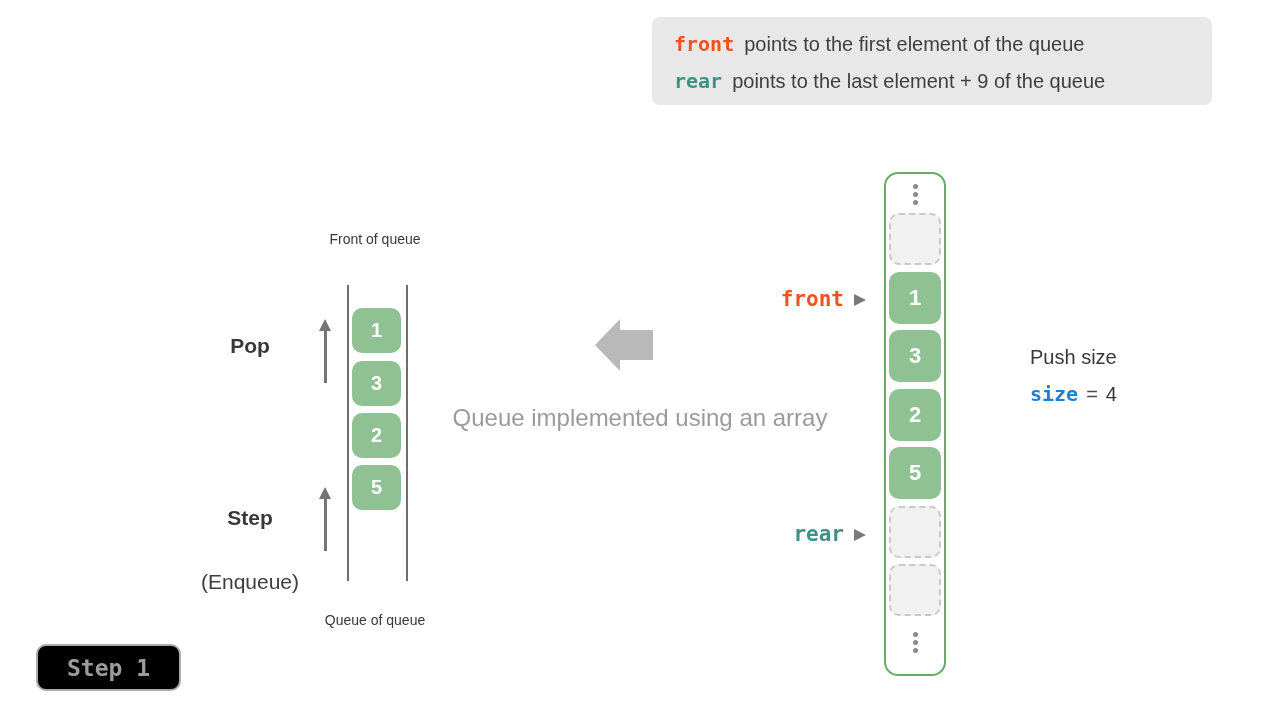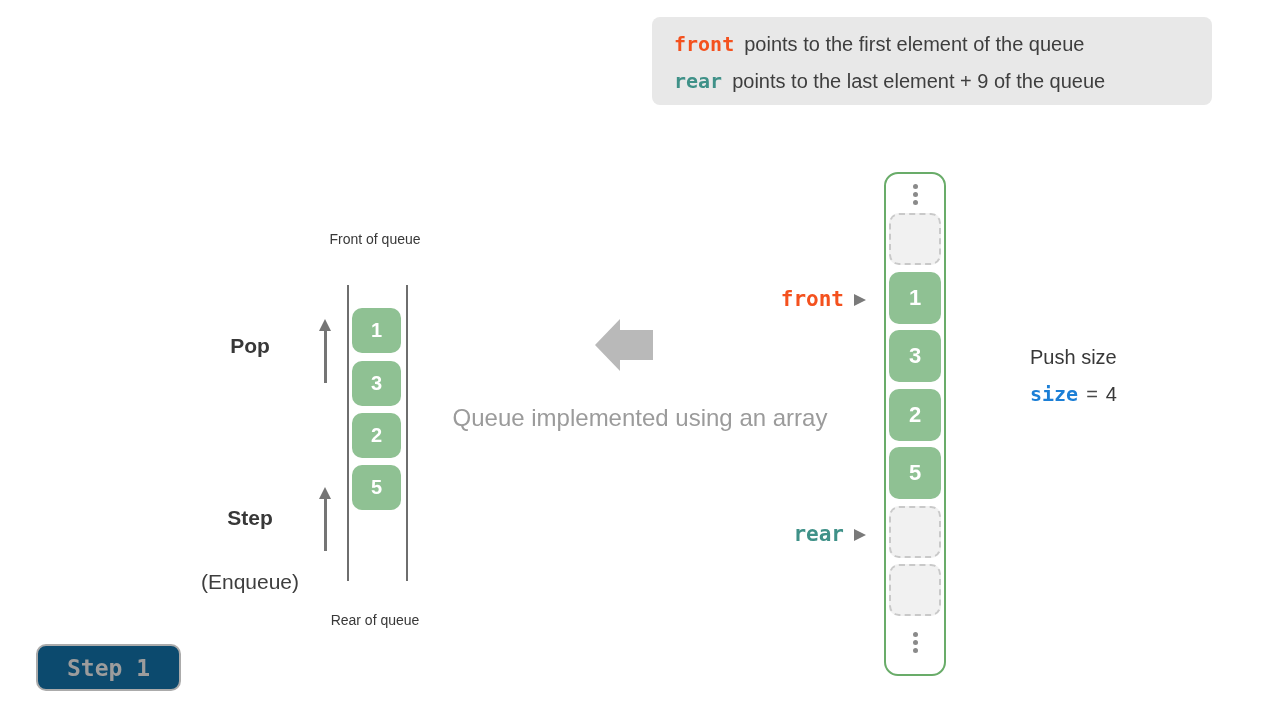--- a/index.html
+++ b/index.html
@@ -88,21 +88,21 @@
 
   
   .qsize-title { font-size: 20px; color: #383838; }
   .qsize-expr { font-size: 20px; color: #383838; white-space: nowrap; }
   .qsize-expr .kw { margin-right: 0; }
   .qsize-eq { margin: 0 8px; color: #4a4a4a; }
 
   
   .step-badge {
     left: 36px; top: 644px; width: 145px; height: 47px;
-    background: #0c4a6e; border: 2px solid #ababab; border-radius: 10px;
+    background: #000000; border: 2px solid #ababab; border-radius: 10px;
     display: flex; align-items: center; justify-content: center;
     font-family: "DejaVu Sans Mono", monospace; font-weight: bold;
     font-size: 23px; color: #9c9c9c;
   }
 
   
   .watermark {
     left: 1000px; top: 679px; width: 236px;
     text-align: right; font-family: "DejaVu Sans Mono", monospace;
     font-size: 15px; color: #cbcbcb;
@@ -117,21 +117,21 @@
     <div class="info-line">
       <span class="kw kw-front">front</span><span>points to the first element of the queue</span>
     </div>
     <div class="info-line">
       <span class="kw kw-rear">rear</span><span>points to the last element + 9 of the queue</span>
     </div>
   </div>
 
 
   <div class="abs big-label" style="left:275px; top:231px; width:200px;">Front of queue</div>
-  <div class="abs big-label" style="left:275px; top:612px; width:200px;">Rear of queue</div>
+  <div class="abs big-label" style="left:275px; top:612px; width:200px;">Queue of queue</div>
 
   <div class="abs channel-line" style="left:347px; top:285px; height:296px;"></div>
   <div class="abs channel-line" style="left:406px; top:285px; height:296px;"></div>
 
   <div class="abs lcell" style="top:308px;">1</div>
   <div class="abs lcell" style="top:361px;">3</div>
   <div class="abs lcell" style="top:413px;">2</div>
   <div class="abs lcell" style="top:465px;">5</div>
 
   <div class="abs op-title" style="left:185px; top:334px; width:130px;">Pop</div>

